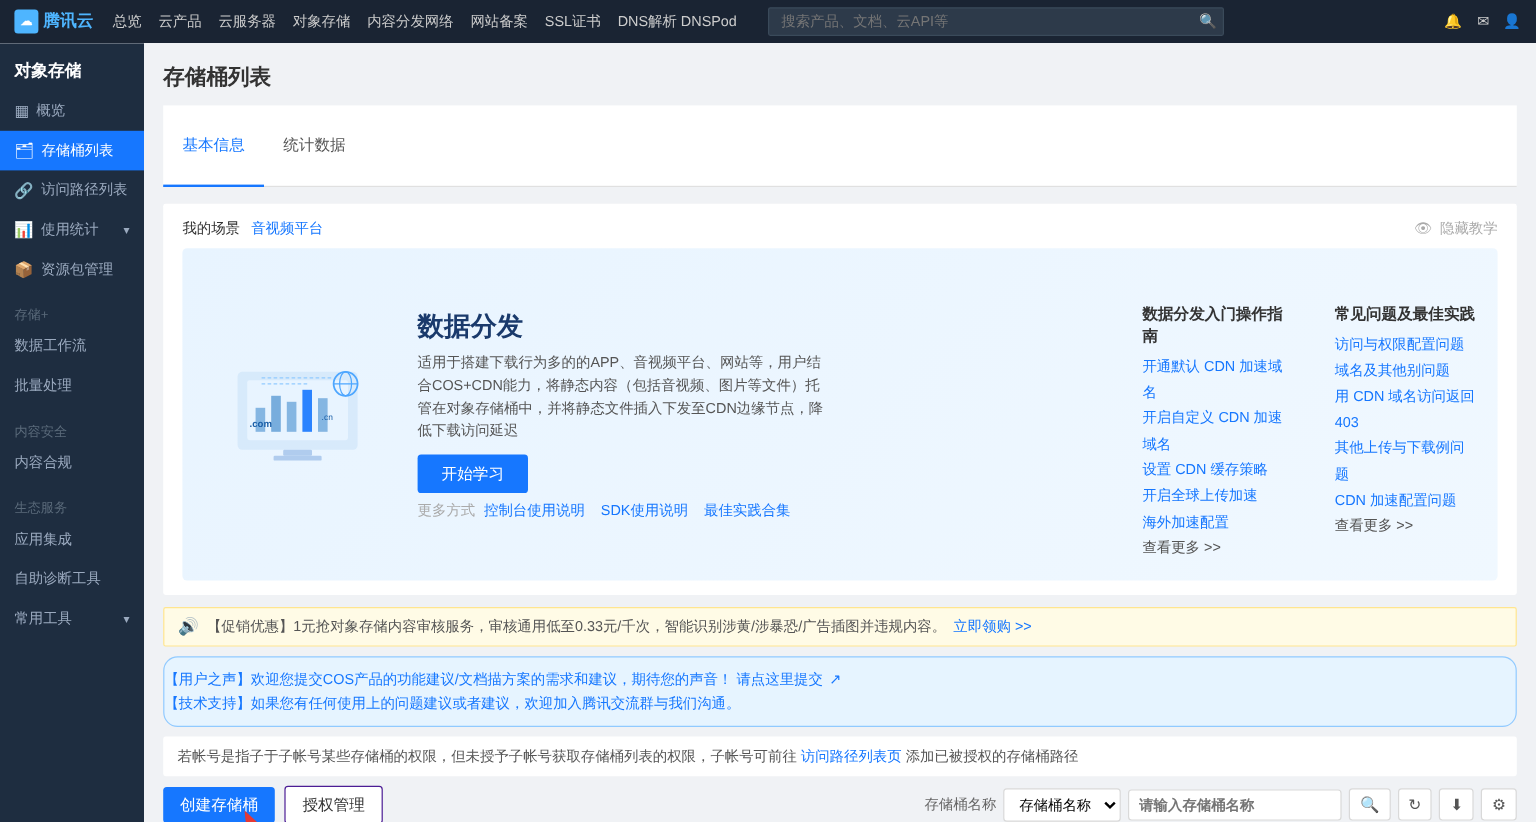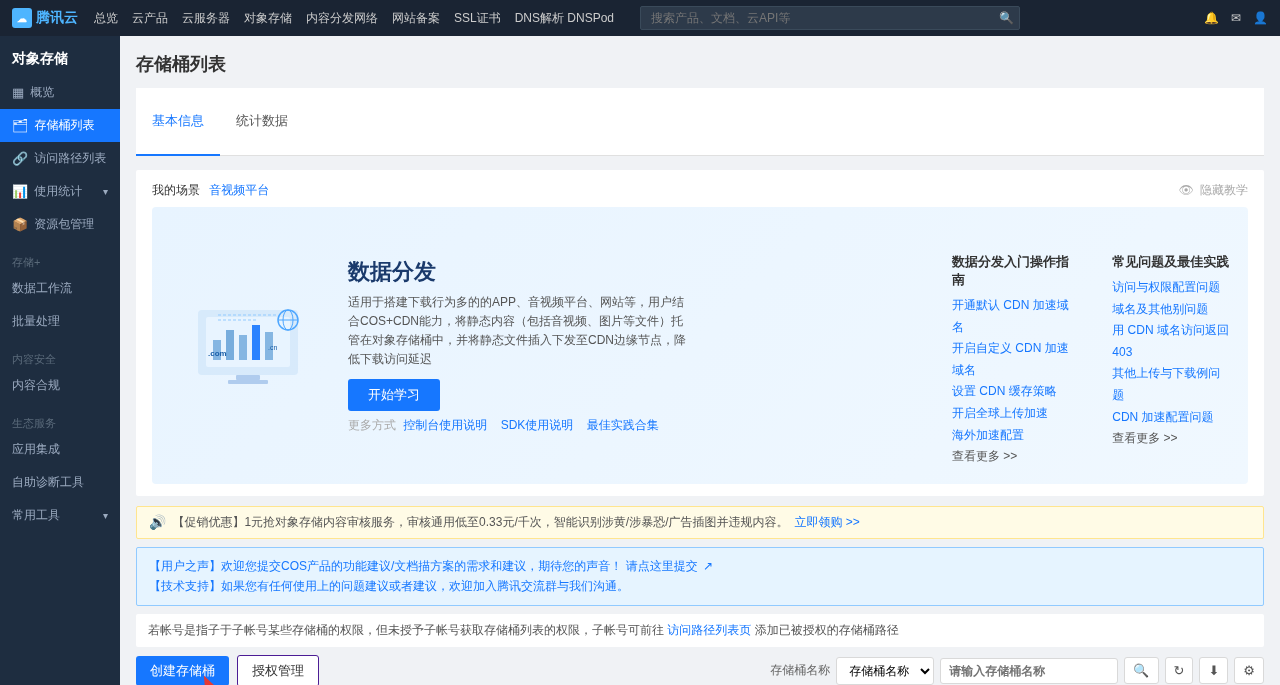--- a/index.html
+++ b/index.html
@@ -54,21 +54,21 @@
     .banner-guide-title { font-size: 13px; font-weight: bold; color: #333; margin-bottom: 6px; }
     .banner-guide-links { font-size: 12px; color: #1677ff; line-height: 1.8; cursor: pointer; }
     .banner-guide-links div { cursor: pointer; color: #1677ff; }
     .banner-faq { margin-left: 20px; }
 
     
     .notice-bar { background: #fffbe6; border: 1px solid #ffe58f; padding: 7px 12px; border-radius: 2px; font-size: 12px; color: #555; display: flex; align-items: center; gap: 6px; margin-bottom: 8px; }
     .notice-icon { color: #faad14; font-size: 14px; }
 
     
-    .info-box { background: #e6f4ff; border: 1px solid #91caff; padding: 8px 12px; border-radius: 2px; font-size: 12px; color: #1677ff; margin-bottom: 8px; line-height: 1.7; }
+    .info-box { background: #e6f4ff; border: 1px solid #91caff; padding: 8px 0; border-radius: 12px; font-size: 12px; color: #1677ff; margin-bottom: 8px; line-height: 1.7; }
     .info-box a { color: #1677ff; cursor: pointer; }
 
     .perm-notice { background: white; padding: 8px 12px; font-size: 12px; color: #555; margin-bottom: 8px; border-radius: 2px; }
     .perm-notice a { color: #1677ff; cursor: pointer; }
 
     
     .bucket-toolbar { display: flex; align-items: center; gap: 8px; margin-bottom: 10px; }
     .btn-primary { background: #1677ff; color: white; border: none; padding: 6px 14px; border-radius: 3px; font-size: 13px; cursor: pointer; }
     .btn-default { background: white; color: #333; border: 1px solid #4c1d95; padding: 6px 14px; border-radius: 3px; font-size: 13px; cursor: pointer; }
     .toolbar-right { margin-left: auto; display: flex; align-items: center; gap: 6px; }

